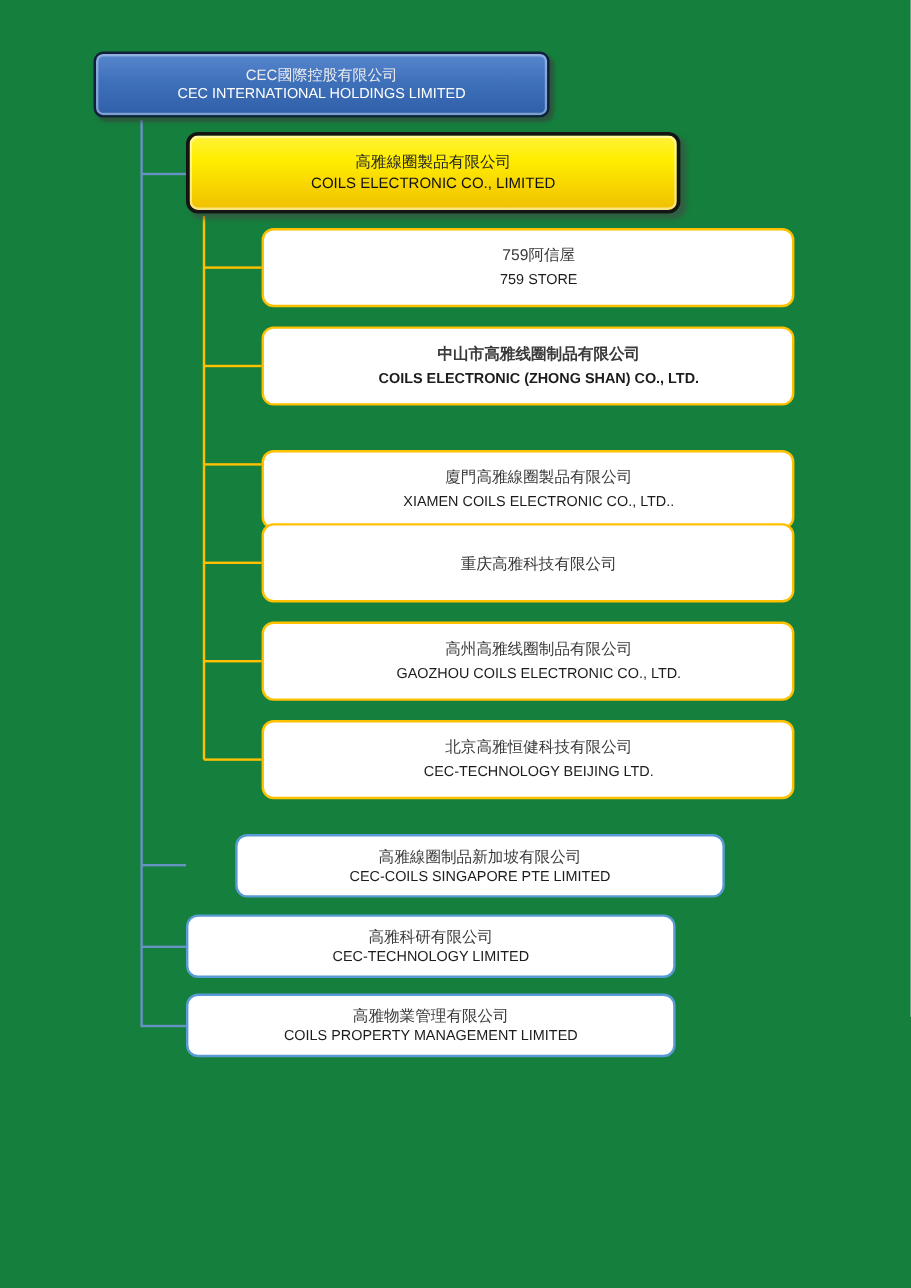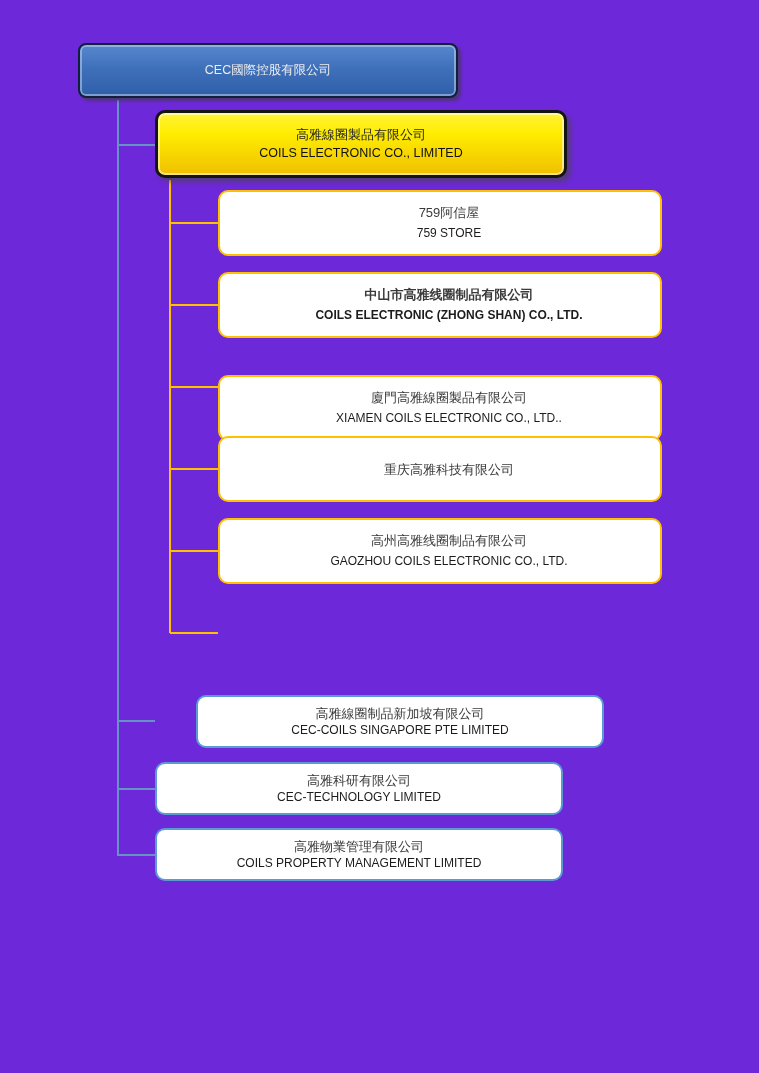--- a/index.html
+++ b/index.html
@@ -5,21 +5,21 @@
 <style>
   * { margin: 0; padding: 0; box-sizing: border-box; }
   html, body { background: #ffffff; }
   body {
     font-family: "Liberation Sans", "DejaVu Sans", sans-serif;
     width: 759px; height: 1073px;
   }
   .canvas {
     position: relative;
     width: 759px; height: 1073px;
-    background: #6d28d9;
+    background: #15803d;
     overflow: hidden;
   }
   .node {
     position: absolute;
     display: flex;
     flex-direction: column;
     align-items: center;
     justify-content: center;
     text-align: center;
   }
@@ -115,20 +115,21 @@
   <div class="line gold v-gold"></div>
   <div class="line gold h-gold-1"></div>
   <div class="line gold h-gold-2"></div>
   <div class="line gold h-gold-3"></div>
   <div class="line gold h-gold-4"></div>
   <div class="line gold h-gold-5"></div>
   <div class="line gold h-gold-6"></div>
 
   <div class="node root-box">
     <span class="zh">CEC國際控股有限公司</span>
+    <span class="en">CEC INTERNATIONAL HOLDINGS LIMITED</span>
   </div>
 
   <div class="node parent-box">
     <span class="zh">高雅線圈製品有限公司</span>
     <span class="en">COILS ELECTRONIC CO., LIMITED</span>
   </div>
 
   <div class="node y-child y-top-1">
     <span class="zh">759阿信屋</span>
     <span class="en">759 STORE</span>
@@ -141,20 +142,24 @@
     <span class="zh">廈門高雅線圈製品有限公司</span>
     <span class="en">XIAMEN COILS ELECTRONIC CO., LTD..</span>
   </div>
   <div class="node y-child y-top-4">
     <span class="zh">重庆高雅科技有限公司</span>
   </div>
   <div class="node y-child y-top-5">
     <span class="zh">高州高雅线圈制品有限公司</span>
     <span class="en">GAOZHOU COILS ELECTRONIC CO., LTD.</span>
   </div>
+  <div class="node y-child y-top-6">
+    <span class="zh">北京高雅恒健科技有限公司</span>
+    <span class="en">CEC-TECHNOLOGY BEIJING LTD.</span>
+  </div>
 
   <div class="node b-child b-top-1">
     <span class="zh">高雅線圈制品新加坡有限公司</span>
     <span class="en">CEC-COILS SINGAPORE PTE LIMITED</span>
   </div>
   <div class="node b-child b-top-2">
     <span class="zh">高雅科研有限公司</span>
     <span class="en">CEC-TECHNOLOGY LIMITED</span>
   </div>
   <div class="node b-child b-top-3">

